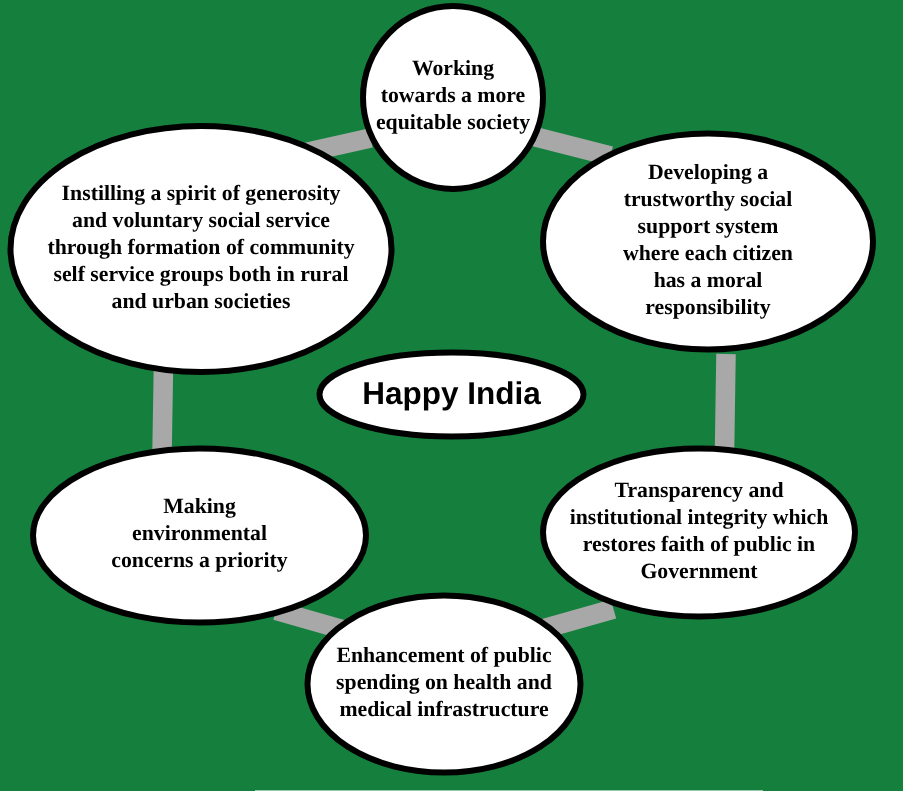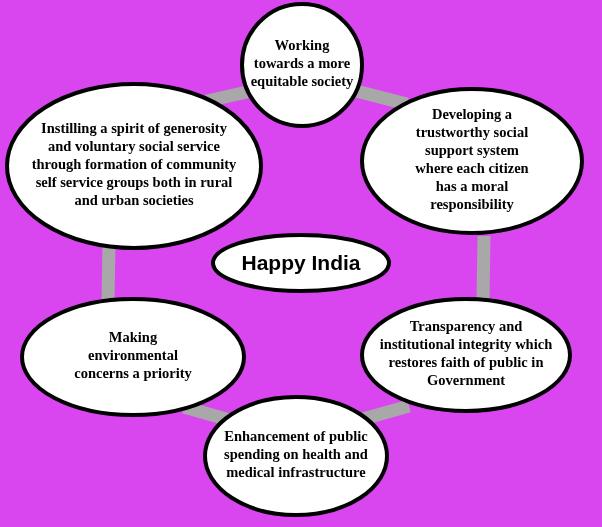--- a/index.html
+++ b/index.html
@@ -5,21 +5,21 @@
 <style>
   html, body {
     margin: 0;
     padding: 0;
     background: #ffffff;
   }
   #diagram-root {
     position: relative;
     width: 602px;
     height: 527px;
-    background: #d946ef;
+    background: #15803d;
     overflow: hidden;
     font-family: "Liberation Serif", "DejaVu Serif", serif;
   }
   svg#diagram-svg {
     display: block;
     width: 602px;
     height: 527px;
   }
   .connector-band {
     stroke-linecap: butt;

